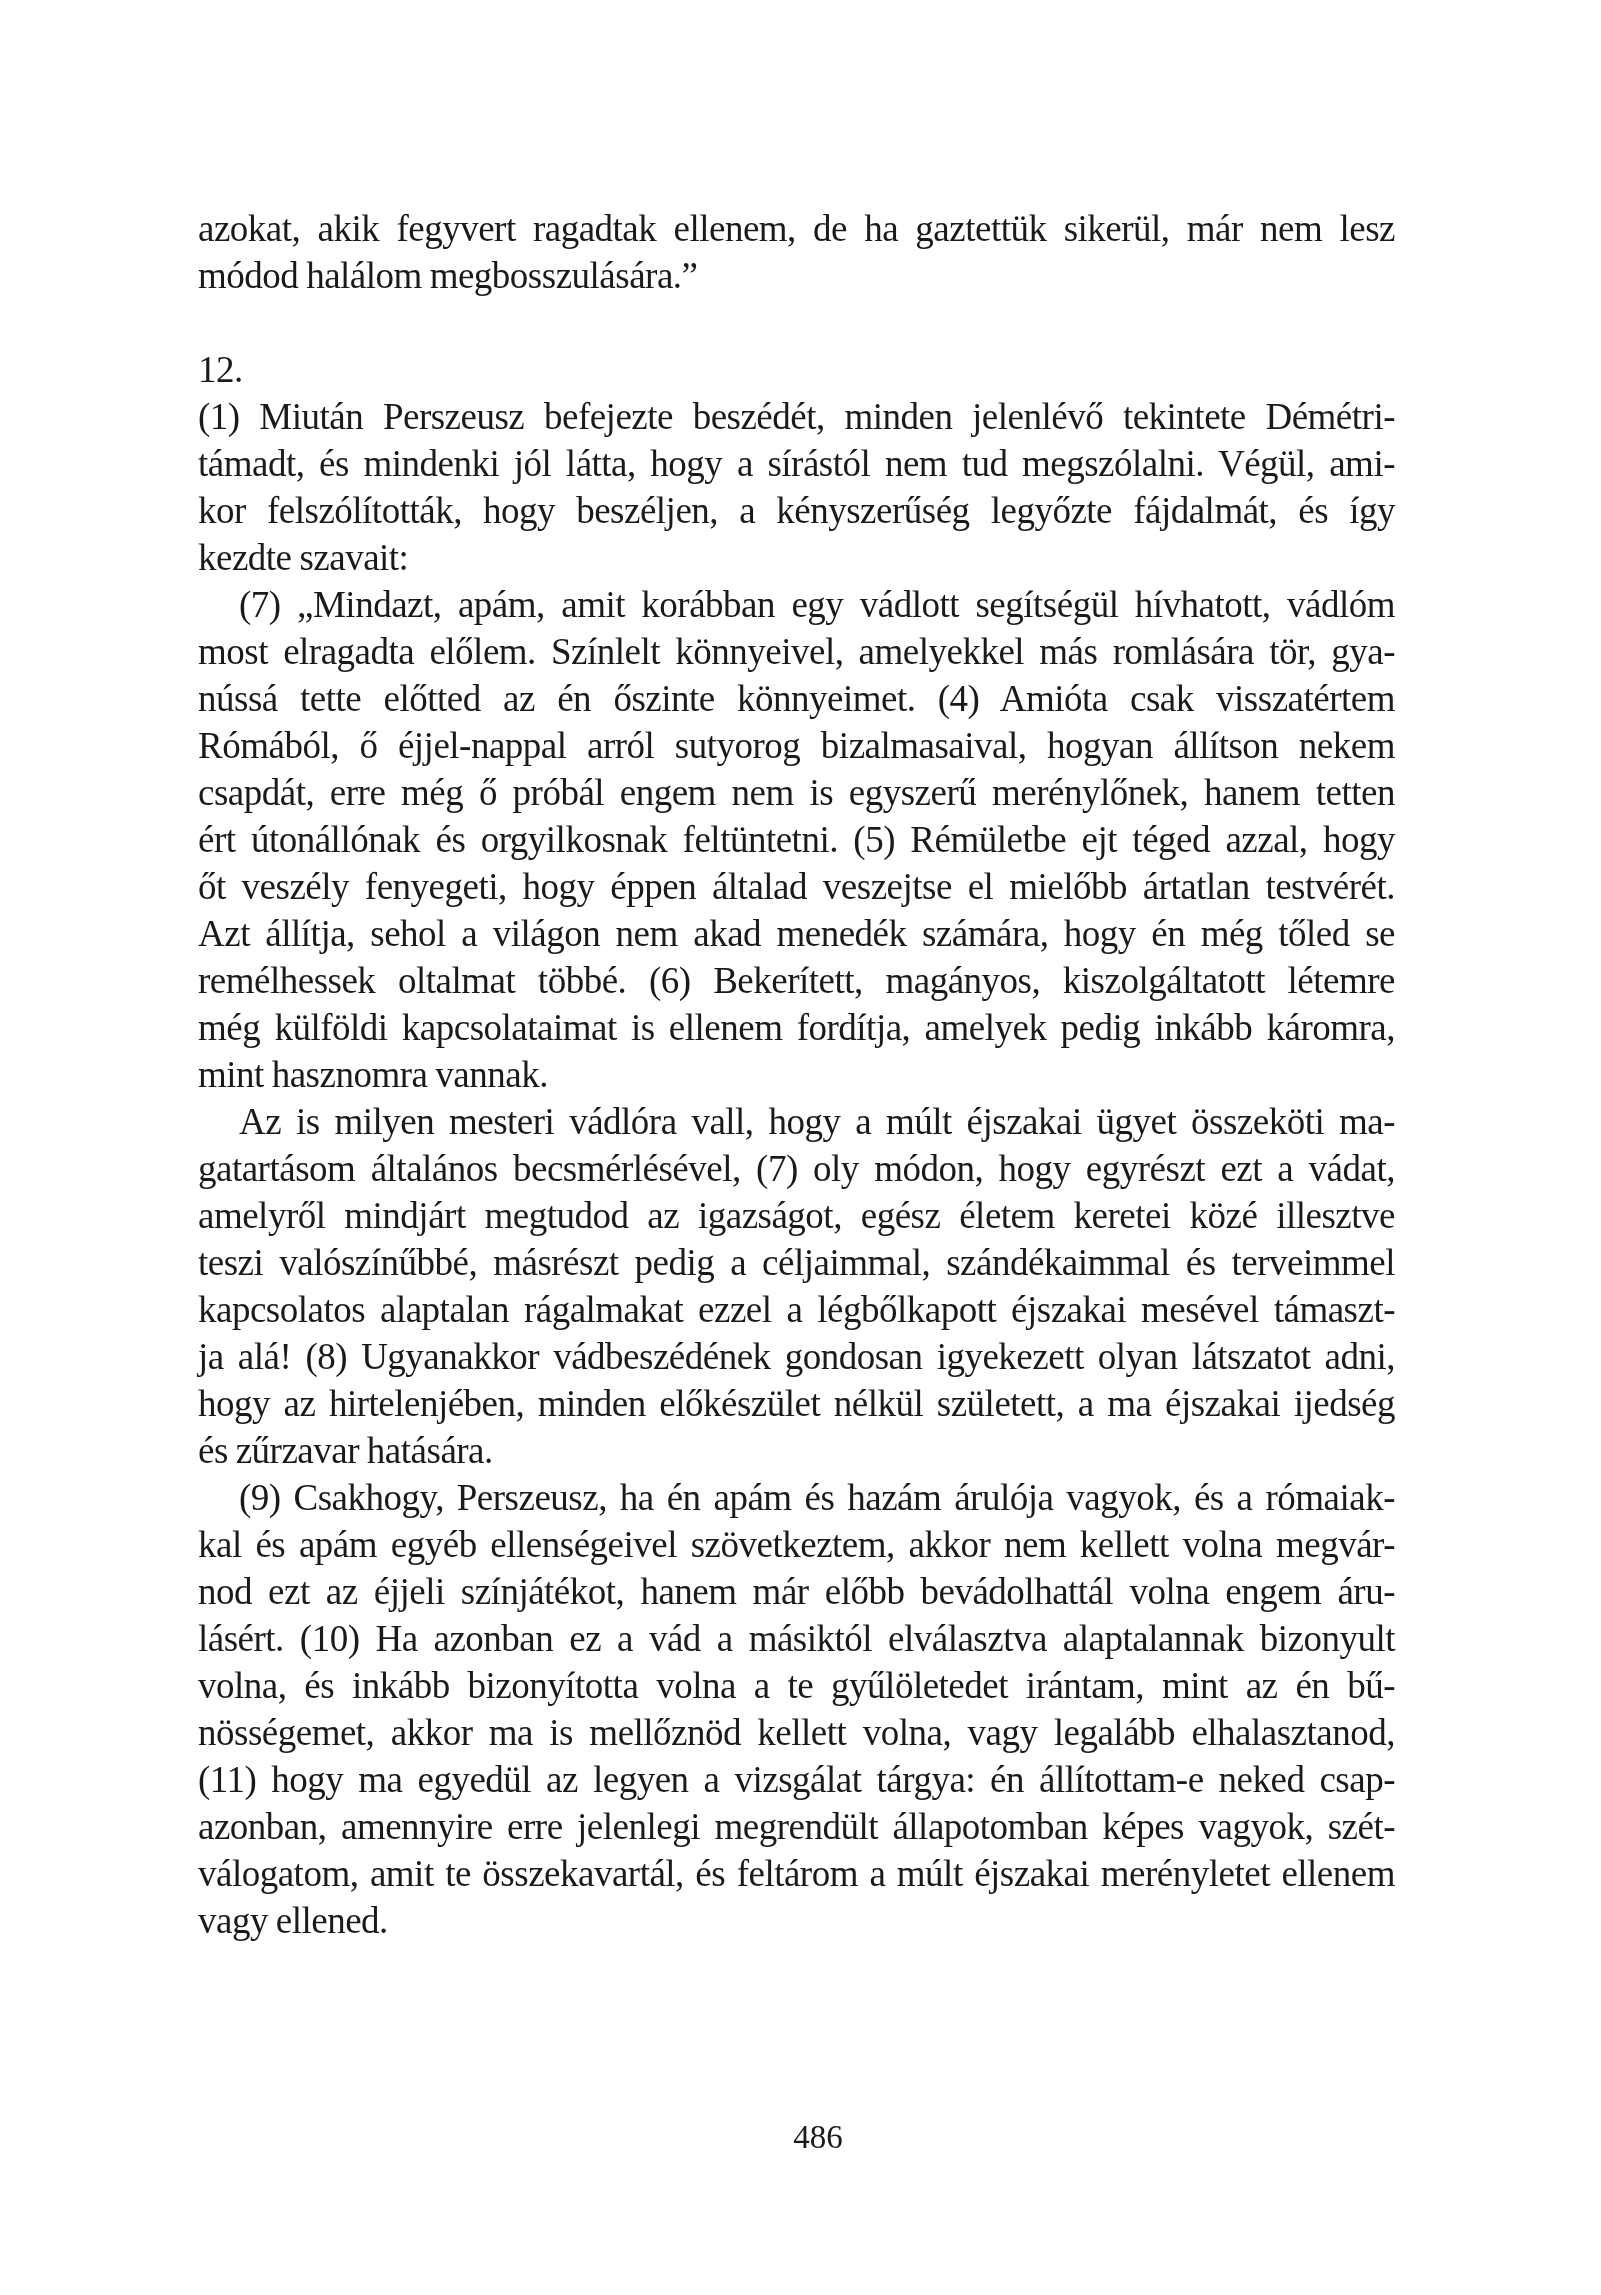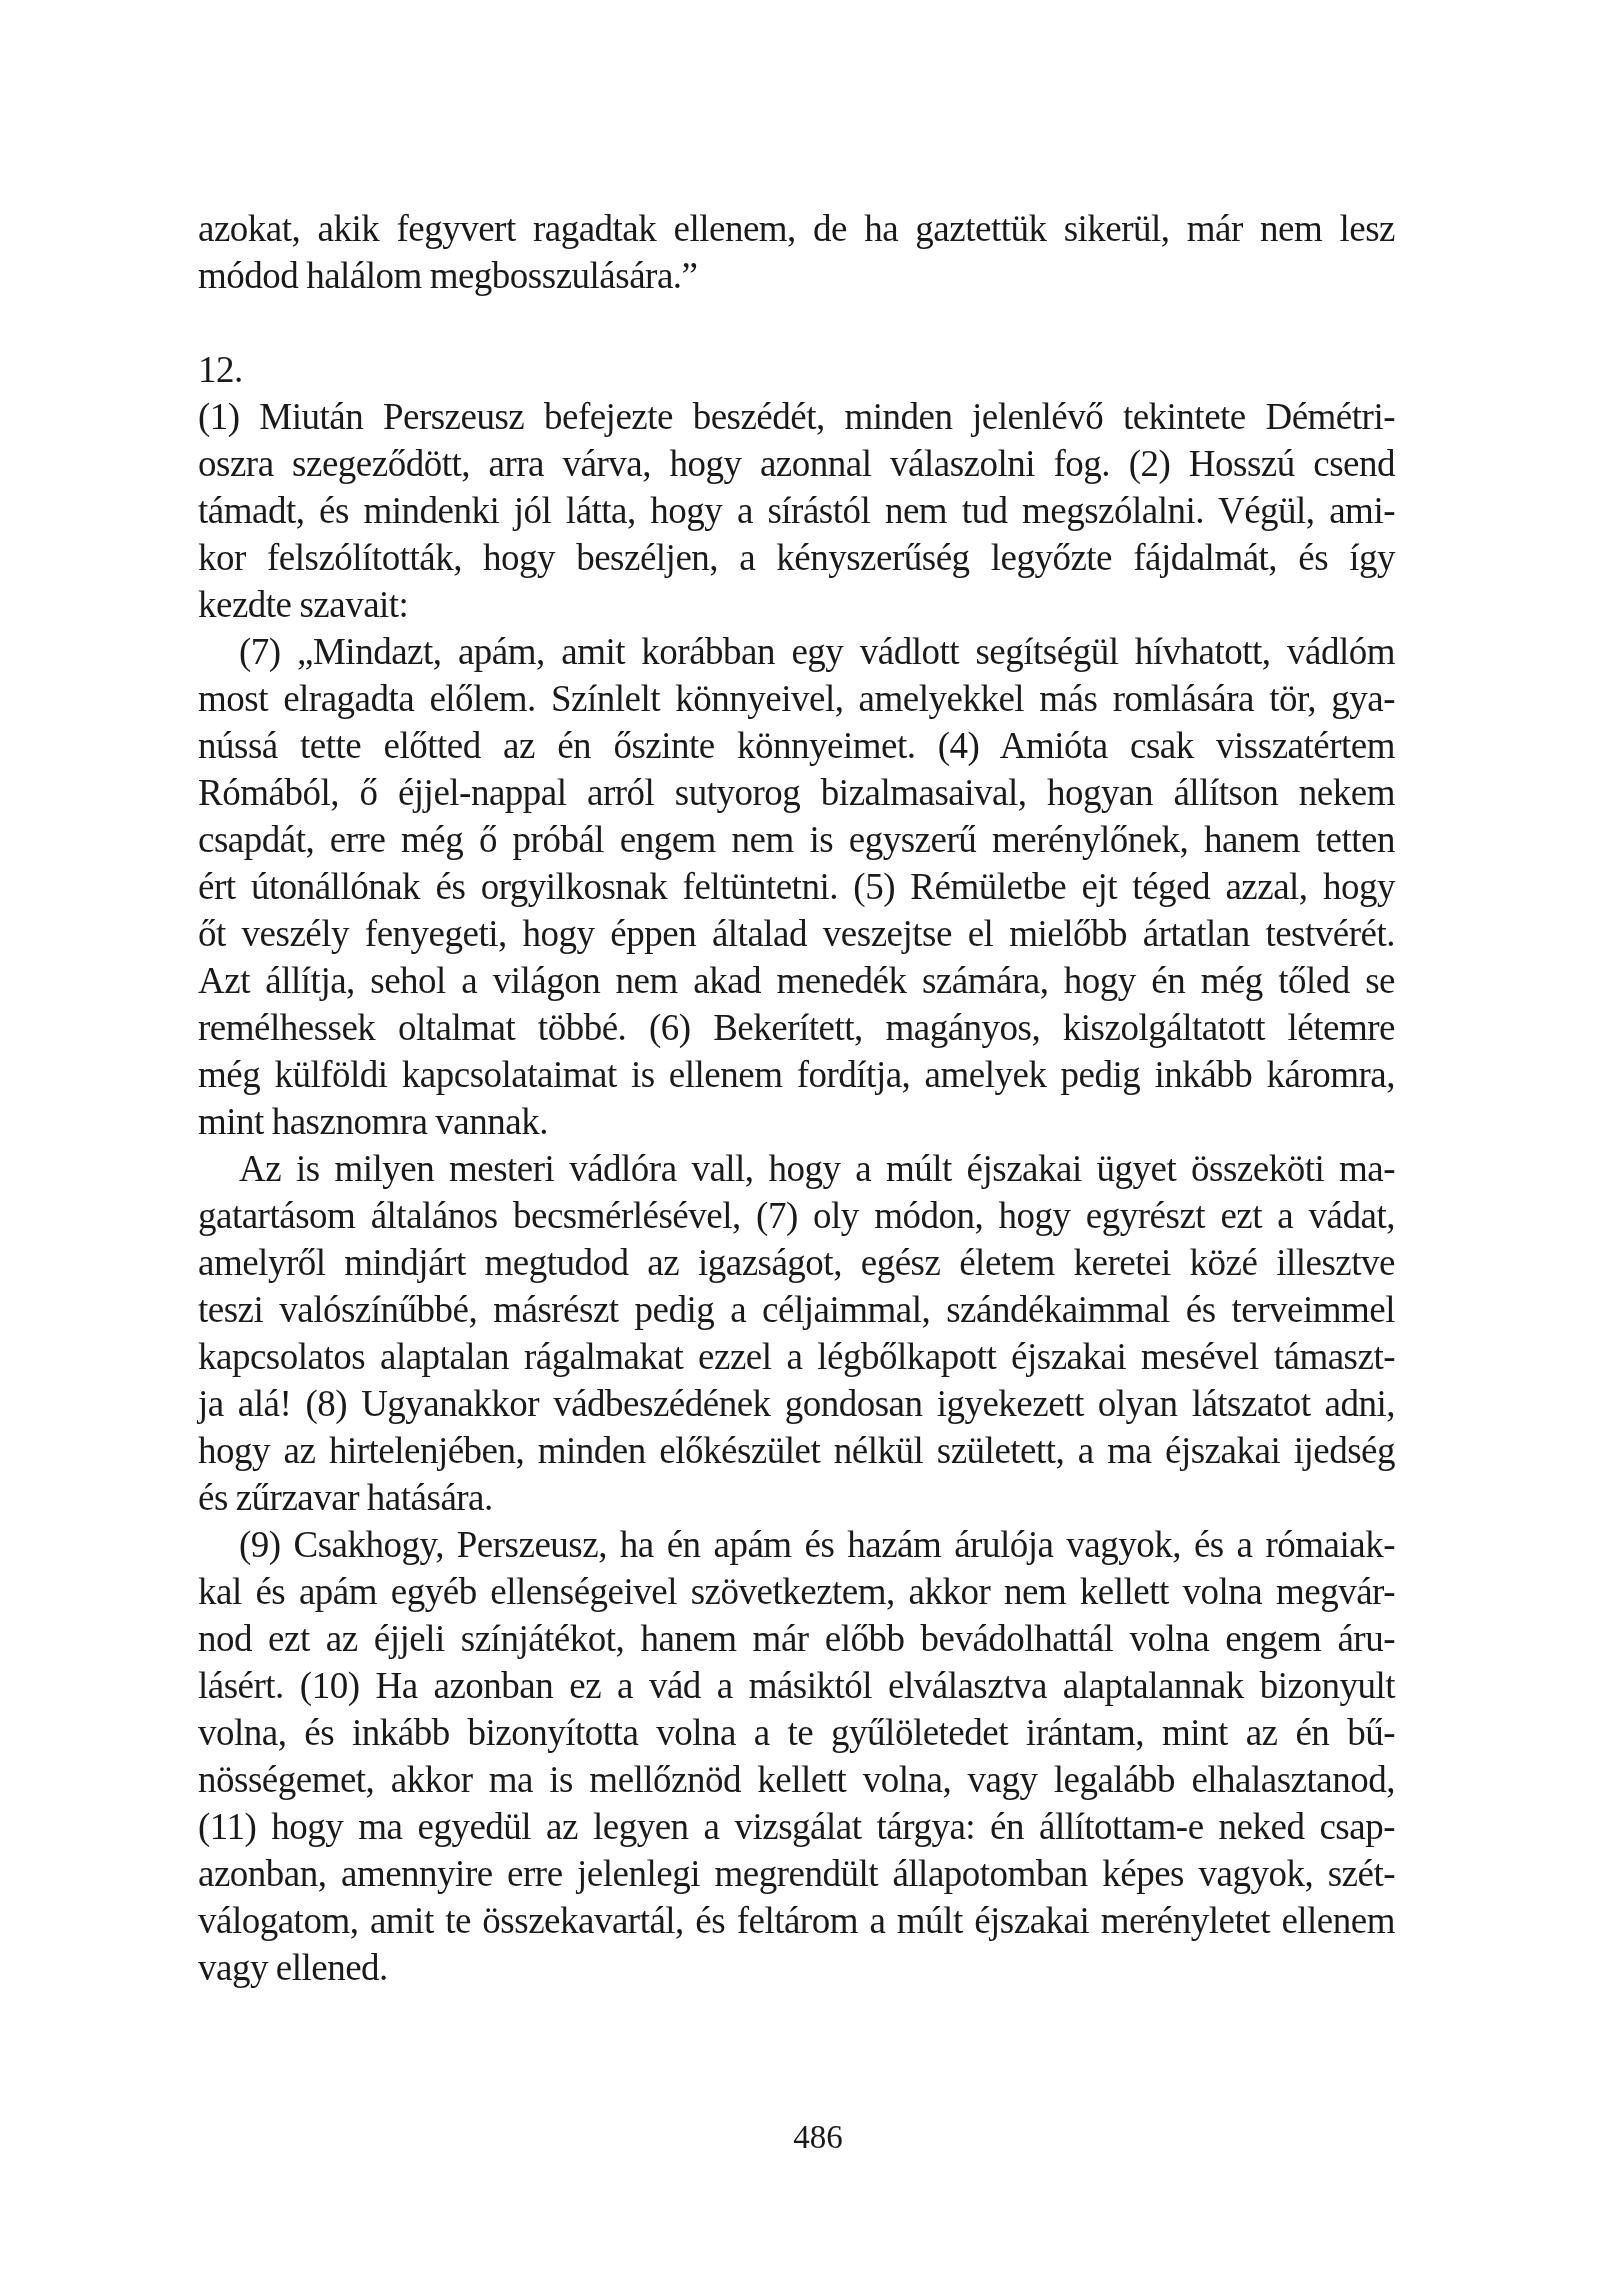--- a/index.html
+++ b/index.html
@@ -33,21 +33,20 @@
 <body>
 
 <div class="page">
   <div class="text-block" id="text-block">
 
   <span class="line">azokat, akik fegyvert ragadtak ellenem, de ha gaztettük sikerül, már nem lesz</span>
       <span class="line last">módod halálom megbosszulására.”</span>
       <span class="line blank"></span>
       <span class="line last">12.</span>
       <span class="line">(1) Miután Perszeusz befejezte beszédét, minden jelenlévő tekintete Démétri-</span>
-      <span class="line">oszra szegeződött, arra várva, hogy azonnal válaszolni fog. (2) Hosszú csend</span>
       <span class="line">támadt, és mindenki jól látta, hogy a sírástól nem tud megszólalni. Végül, ami-</span>
       <span class="line">kor felszólították, hogy beszéljen, a kényszerűség legyőzte fájdalmát, és így</span>
       <span class="line last">kezdte szavait:</span>
       <span class="line indent">(7) „Mindazt, apám, amit korábban egy vádlott segítségül hívhatott, vádlóm</span>
       <span class="line">most elragadta előlem. Színlelt könnyeivel, amelyekkel más romlására tör, gya-</span>
       <span class="line">nússá tette előtted az én őszinte könnyeimet. (4) Amióta csak visszatértem</span>
       <span class="line">Rómából, ő éjjel-nappal arról sutyorog bizalmasaival, hogyan állítson nekem</span>
       <span class="line">csapdát, erre még ő próbál engem nem is egyszerű merénylőnek, hanem tetten</span>
       <span class="line">ért útonállónak és orgyilkosnak feltüntetni. (5) Rémületbe ejt téged azzal, hogy</span>
       <span class="line">őt veszély fenyegeti, hogy éppen általad veszejtse el mielőbb ártatlan testvérét.</span>

